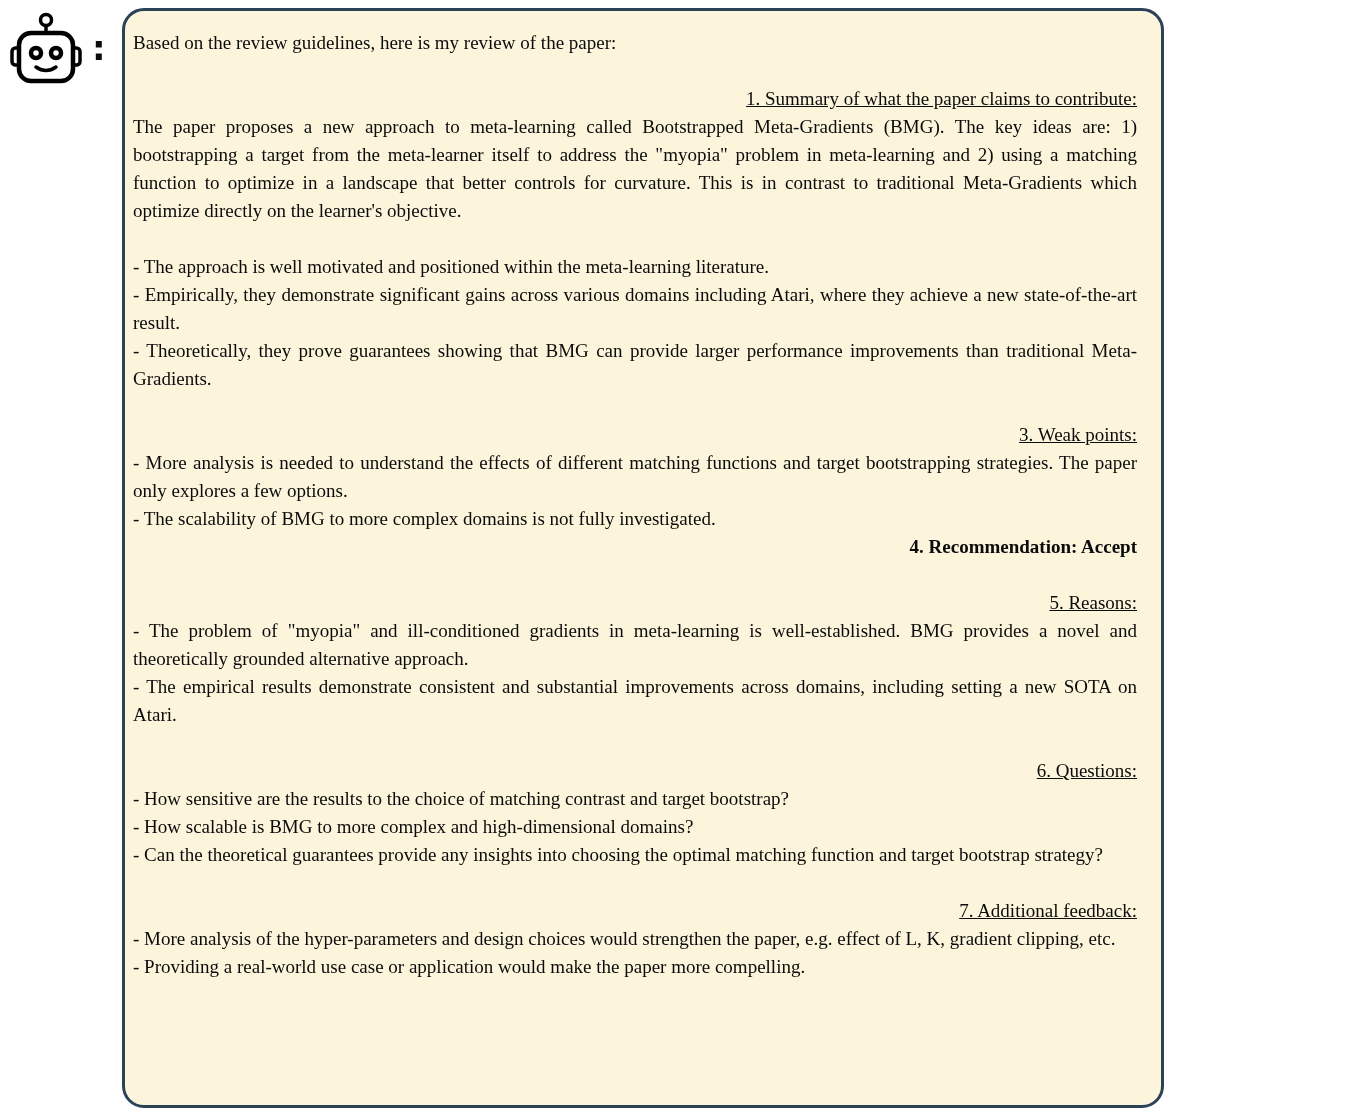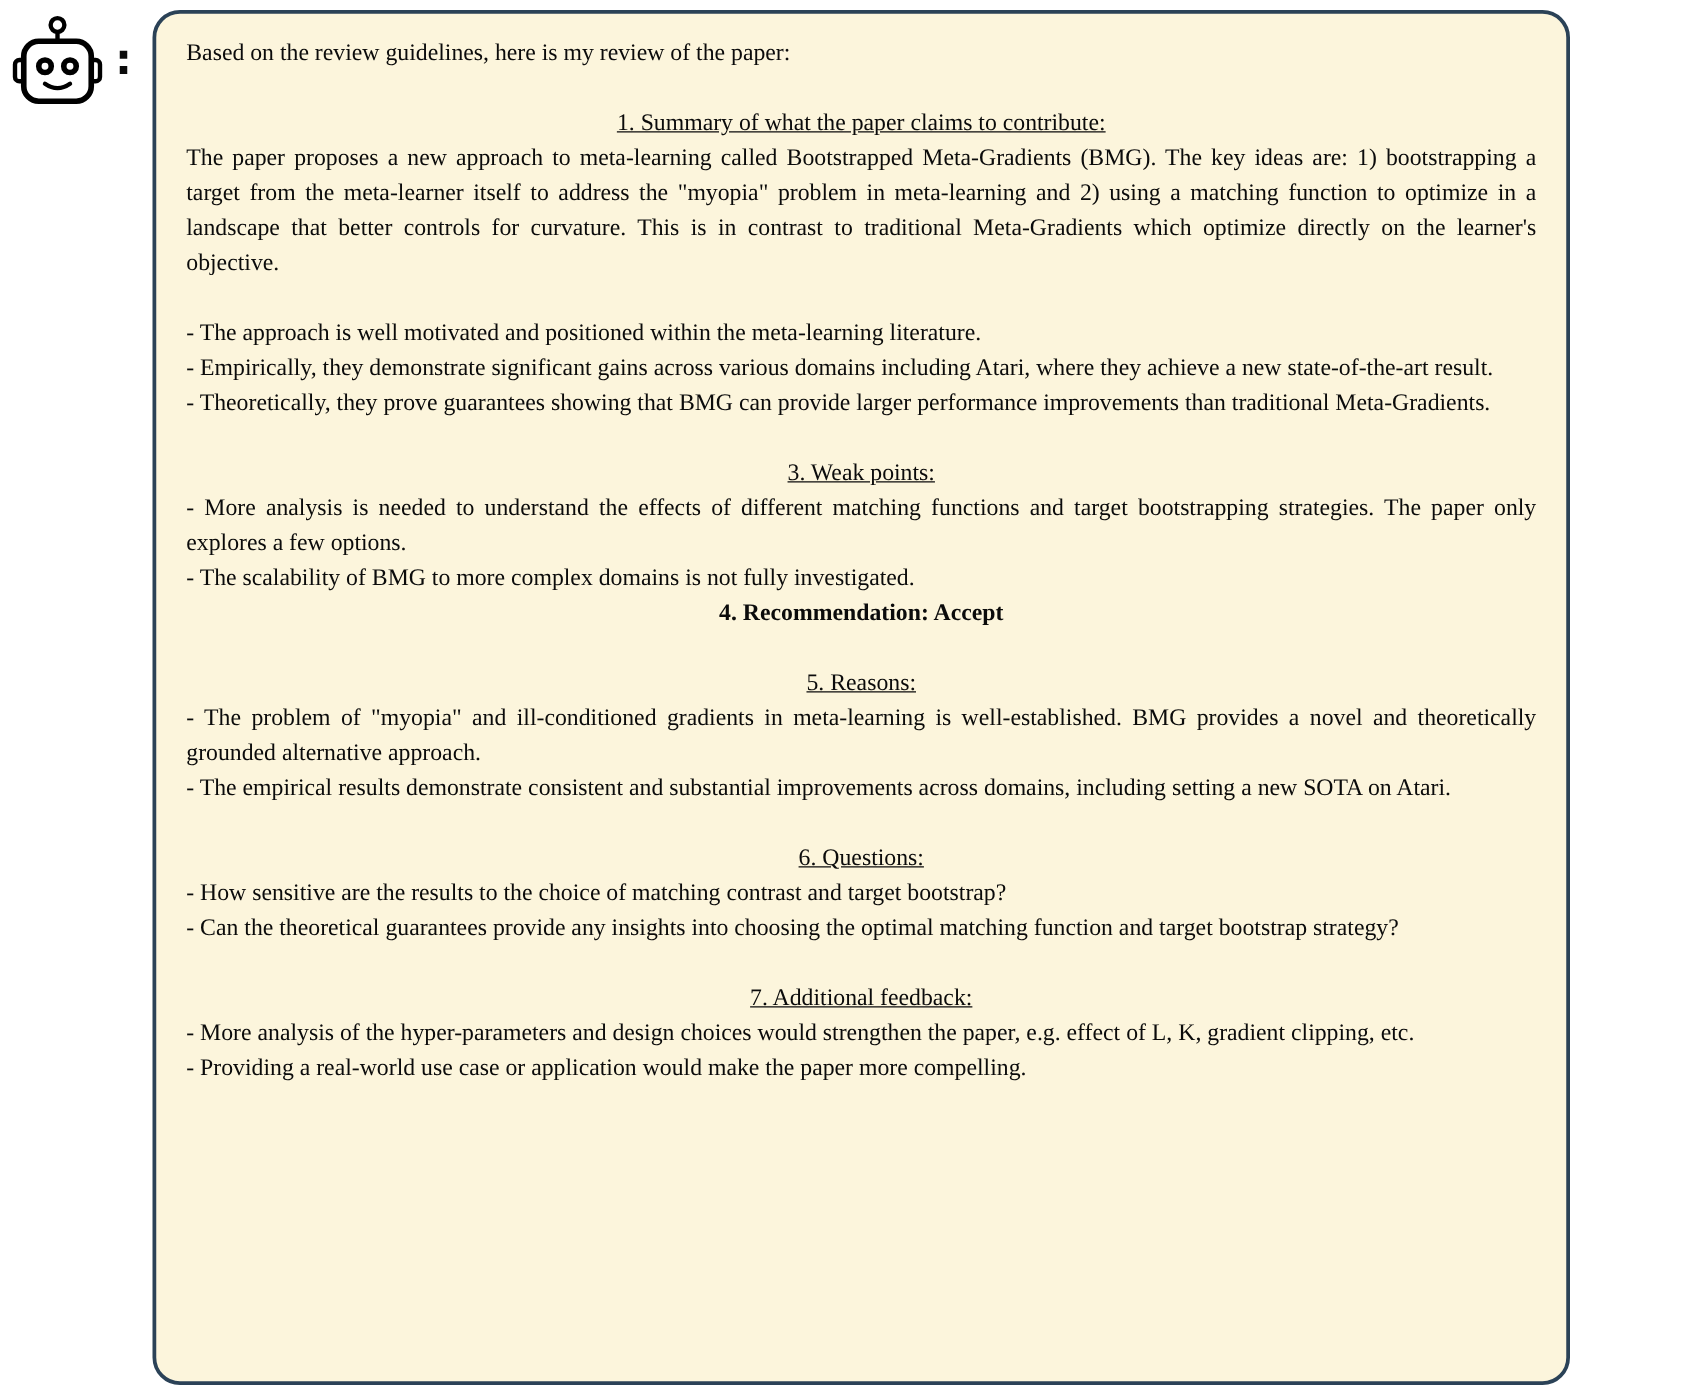--- a/index.html
+++ b/index.html
@@ -28,31 +28,31 @@
   .colon {
     font-family: "DejaVu Sans", sans-serif;
     font-weight: 700;
     font-size: 34px;
     line-height: 1;
     padding-bottom: 4px;
   }
   .bubble {
     position: absolute;
     left: 122px; top: 8px;
-    width: 1134px; height: 1100px;
+    width: 1042px; height: 1100px;
     background: #FCF5DC;
     border: 3px solid #2B4257;
     border-radius: 22px;
-    padding: 18px 24px 14px 24px;
+    padding: 18px 24px 14px 8px;
     font-size: 19px;
     line-height: 28px;
   }
   .intro { text-align: left; }
   .section.gap { margin-top: 28px; }
-  .heading { text-align: center; }
+  .heading { text-align: right; }
   .heading.underline { text-decoration: underline; }
   .heading.bold { font-weight: bold; font-family: Liberation Serif, serif; }
   .line { text-align: justify; }
 </style>
 </head>
 <body>
 
 <div class="canvas">
 
   <div class="speaker">
@@ -92,20 +92,21 @@
           <div class="heading bold">4. Recommendation: Accept</div>
         </div>
         <div class="section gap">
           <div class="heading underline">5. Reasons:</div>
           <div class="line">- The problem of "myopia" and ill-conditioned gradients in meta-learning is well-established. BMG provides a novel and theoretically grounded alternative approach.</div>
           <div class="line">- The empirical results demonstrate consistent and substantial improvements across domains, including setting a new SOTA on Atari.</div>
         </div>
         <div class="section gap">
           <div class="heading underline">6. Questions:</div>
           <div class="line">- How sensitive are the results to the choice of matching contrast and target bootstrap?</div>
+          <div class="line">- How scalable is BMG to more complex and high-dimensional domains?</div>
           <div class="line">- Can the theoretical guarantees provide any insights into choosing the optimal matching function and target bootstrap strategy?</div>
         </div>
         <div class="section gap">
           <div class="heading underline">7. Additional feedback:</div>
           <div class="line">- More analysis of the hyper-parameters and design choices would strengthen the paper, e.g. effect of L, K, gradient clipping, etc.</div>
           <div class="line">- Providing a real-world use case or application would make the paper more compelling.</div>
         </div>
       </div>
   </div>
 

